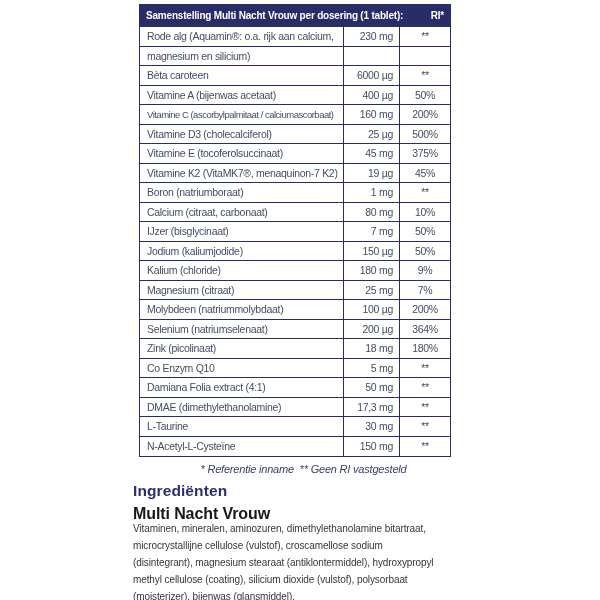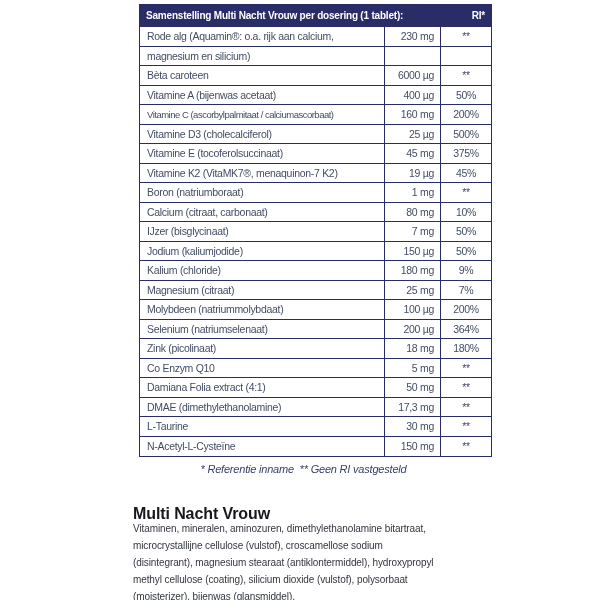--- a/index.html
+++ b/index.html
@@ -16,21 +16,21 @@
     font-family:"Liberation Sans", sans-serif;
     position:relative;
     overflow:hidden;
   }
   .canvas{position:absolute;inset:0;background:#fff;}
 
   
   .suppl-table{
     position:absolute;
     left:139px; top:4px;
-    width:353px;
+    width:312px;
   }
   .t-head{
     background:var(--navy);
     color:#ffffff;
     height:23px;
     display:flex;
     align-items:center;
     justify-content:space-between;
     padding:0 7px;
     font-size:10px;
@@ -233,20 +233,21 @@
         <div class="t-row">
           <div class="c-name">N-Acetyl-L-Cysteïne</div>
           <div class="c-amt">150 mg</div>
           <div class="c-ri">**</div>
         </div>
       </div>
   </div>
 
   <div class="footnote">* Referentie inname  ** Geen RI vastgesteld</div>
 
+  <h2 class="ing-heading">Ingrediënten</h2>
   <div class="ing-sub">Multi Nacht Vrouw</div>
   <div class="ing-body">Vitaminen, mineralen, aminozuren, dimethylethanolamine bitartraat,
 microcrystallijne cellulose (vulstof), croscamellose sodium
 (disintegrant), magnesium stearaat (antiklontermiddel), hydroxypropyl
 methyl cellulose (coating), silicium dioxide (vulstof),  polysorbaat
 (moisterizer), bijenwas (glansmiddel).</div>
 
 </div>
 
 </body></html>

